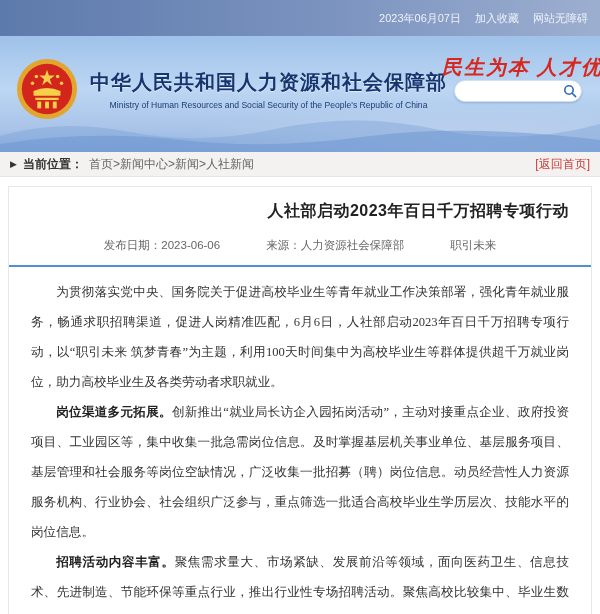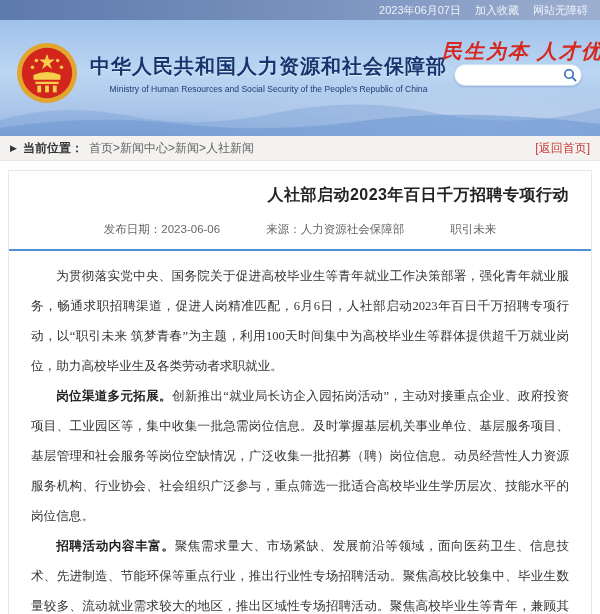--- a/index.html
+++ b/index.html
@@ -1,20 +1,20 @@
 <!DOCTYPE html>
 <html><head>
 <meta charset="utf-8">
 <style>
   * { margin:0; padding:0; box-sizing:border-box; }
   html,body { width:600px; height:614px; overflow:hidden; background:#fff;
     font-family:"Liberation Sans","DejaVu Sans",sans-serif; }
 
   
-  .topbar { height:20px; background:linear-gradient(90deg,#5d7aac 0%,#7b93bf 55%,#9dafd0 100%);
+  .topbar { height:36px; background:linear-gradient(90deg,#5d7aac 0%,#7b93bf 55%,#9dafd0 100%);
     display:flex; align-items:center; justify-content:flex-end; gap:14px; padding:0 12px;
     font-size:11px; color:#eef2fa; }
   .topbar span { white-space:nowrap; }
   .topbar .lnk { cursor:pointer; }
 
   
   .banner { position:relative; height:116px;
     background:
       radial-gradient(90% 70% at 80% 100%, rgba(255,255,255,0.35), rgba(255,255,255,0) 60%),
       linear-gradient(180deg,#9fc2ea 0%,#bcd6f3 45%,#a9c4e8 80%,#8fb0dd 100%); }

